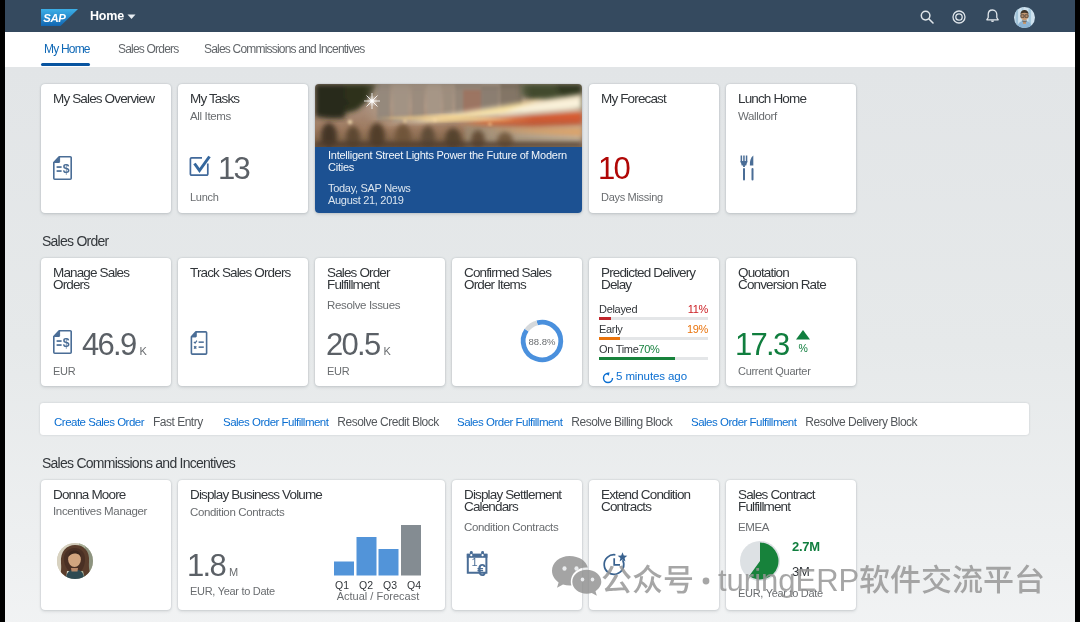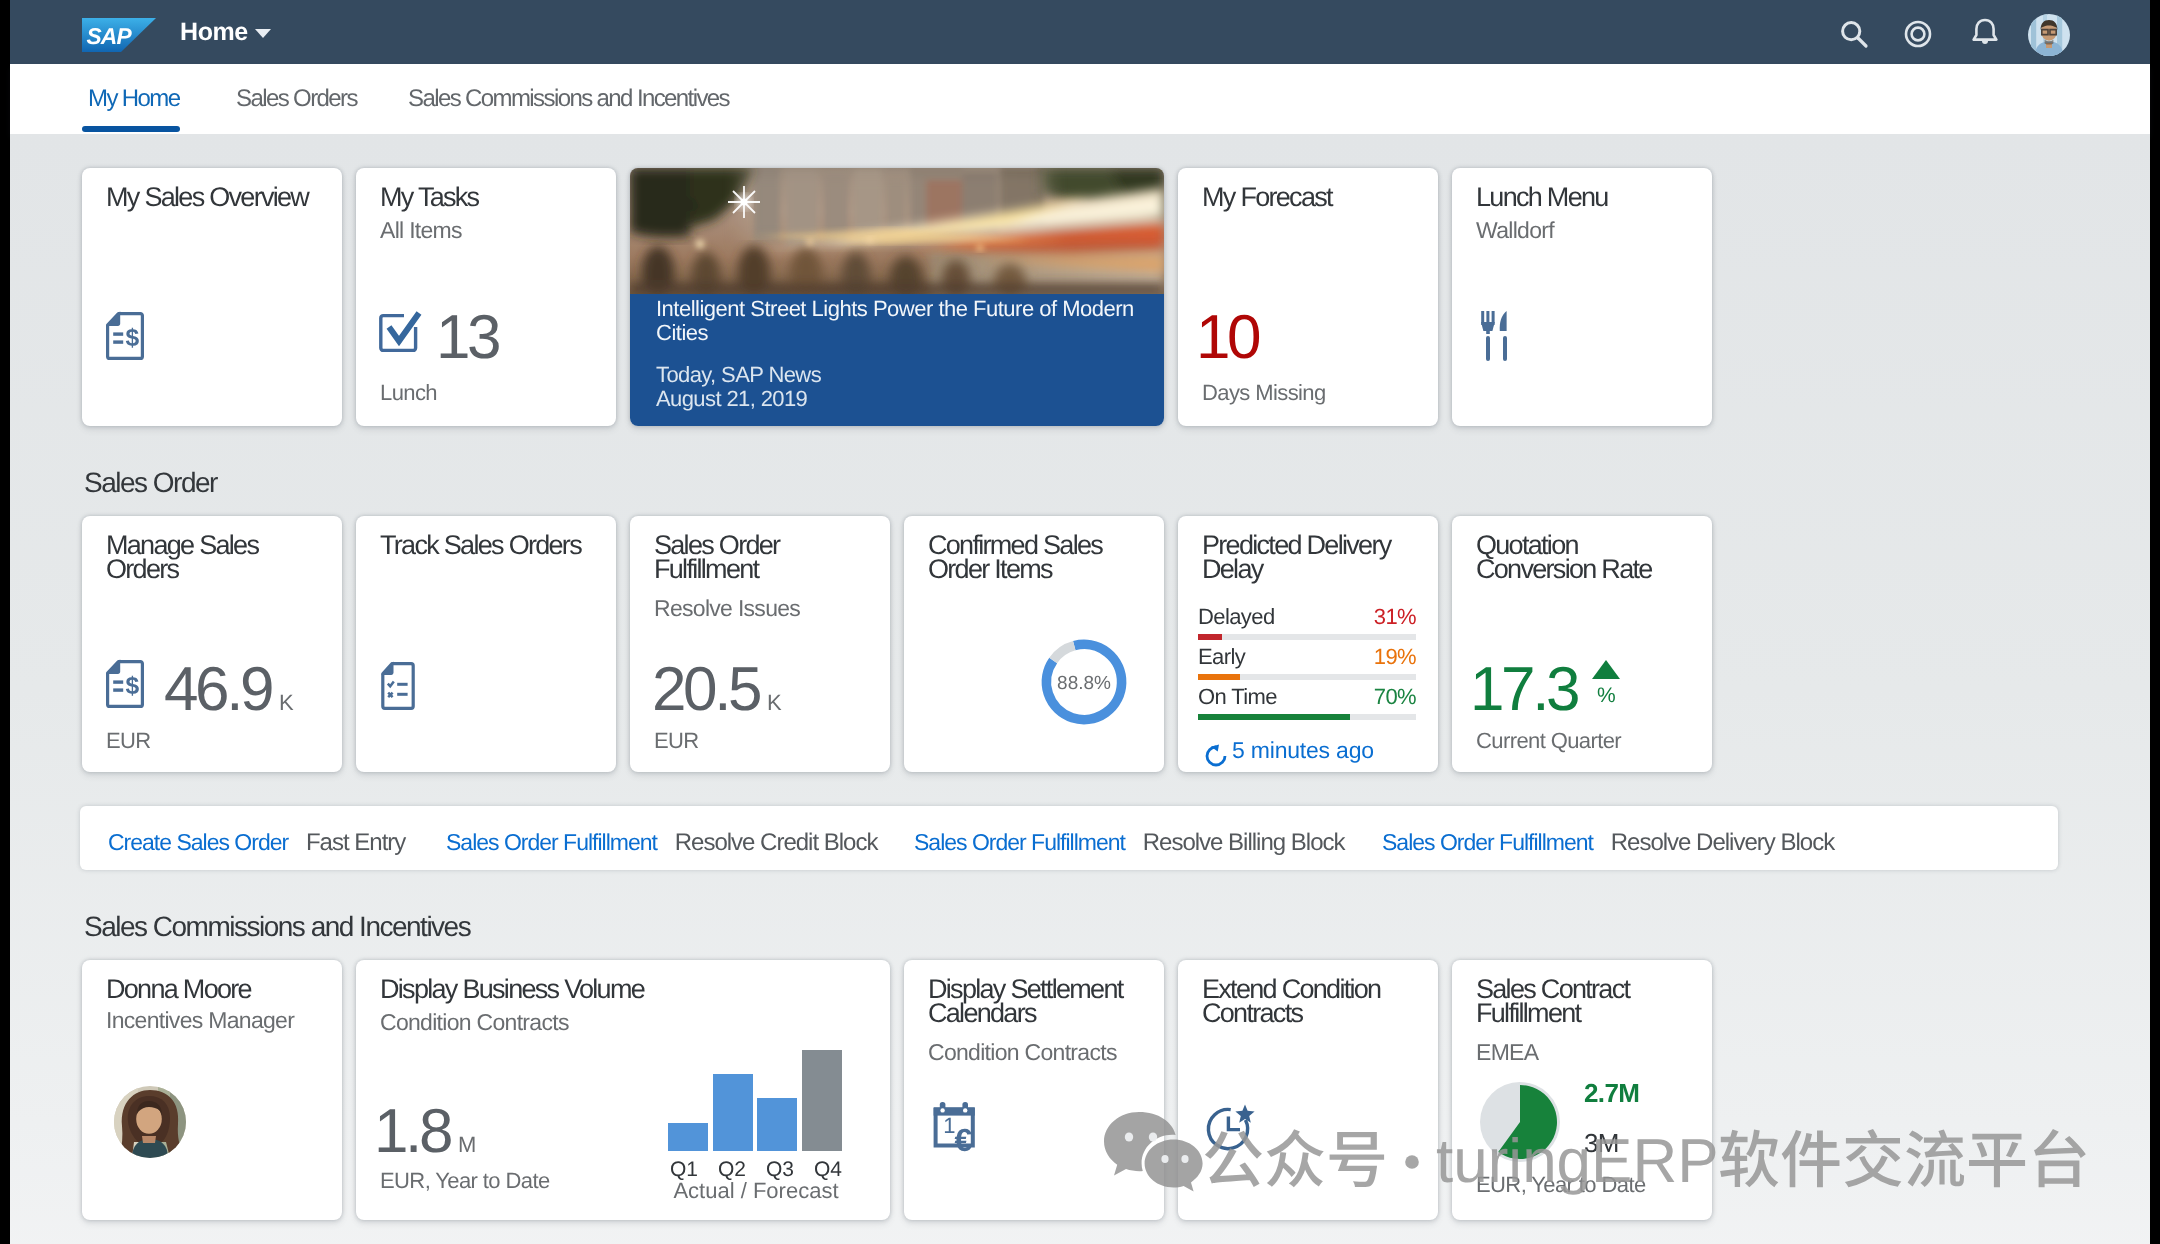--- a/index.html
+++ b/index.html
@@ -186,21 +186,21 @@
  <div style="position:absolute;left:13px;top:66px;width:262px;font-size:11px;line-height:11.5px;color:#f2f6fa;letter-spacing:-.25px">Intelligent Street Lights Power the Future of Modern<br>Cities</div>
  <div style="position:absolute;left:13px;top:97.5px;font-size:11px;color:#dbe5ef;letter-spacing:-.3px">Today, SAP News</div>
  <div style="position:absolute;left:13px;top:109.5px;font-size:11px;color:#dbe5ef;letter-spacing:-.3px">August 21, 2019</div>
 </div>
 <div class="tile" style="left:584px;top:17px;width:130px;height:129px">
  <div class="tt">My Forecast</div>
  <div class="num" style="left:9px;top:67px;color:#b00706">10</div>
  <div class="lbl" style="top:106.5px">Days Missing</div>
 </div>
 <div class="tile" style="left:721px;top:17px;width:130px;height:129px">
- <div class="tt">Lunch Menu</div>
+ <div class="tt">Lunch Home</div>
  <div class="ts" style="top:26px">Walldorf</div>
  <svg style="left:14px;top:71px" width="14" height="26" viewBox="0 0 14 26">
  <g fill="#4a6d96">
   <rect x="0.6" y="0.5" width="1.5" height="7"></rect>
               <rect x="3.2" y="0.5" width="1.5" height="7"></rect>
               <rect x="5.8" y="0.5" width="1.5" height="7"></rect>
   <path d="M0.5 6 H7.4 L6.2 10.5 H1.7 Z"></path>
   <rect x="3.1" y="9" width="1.8" height="3"></rect>
   <rect x="3" y="13" width="2" height="12.5" rx="1"></rect>
   <path d="M13.3 0.5 C10.6 2.5 9.6 6.5 9.9 10.5 H13.3 Z"></path>
@@ -245,33 +245,33 @@
  <path d="M 17.13 3.84 A 18.8 18.8 0 1 1 6.60 11.22" fill="none" stroke="#4a90dd" stroke-width="4.8"></path>
  <path d="M 6.60 11.22 A 18.8 18.8 0 0 1 17.13 3.84" fill="none" stroke="#d5d9dc" stroke-width="4.8"></path>
  <text x="22" y="25.5" font-size="9.5" fill="#6a6d70" text-anchor="middle" font-family="Liberation Sans">88.8%</text>
 </svg>
 </div>
 <div class="tile" style="left:584px;top:191px;width:130px;height:128px">
  <div class="tt">Predicted Delivery<br>Delay</div>
  <div style="position:absolute;left:10px;top:45px;width:109px;font-size:11px;letter-spacing:-.3px">
   <div style="display:flex;justify-content:space-between;color:#32363a;line-height:12px">
               <span>Delayed</span>
-              <span style="color:#cc2025">31%</span>
+              <span style="color:#cc2025">11%</span>
             </div>
   <div style="height:3px;background:#e4e6e8;margin-top:1.5px">
               <div style="width:11%;height:3px;background:#c1262c"></div>
             </div>
   <div style="display:flex;justify-content:space-between;color:#32363a;line-height:12px;margin-top:3.5px">
               <span>Early</span>
               <span style="color:#e9730c">19%</span>
             </div>
   <div style="height:3px;background:#e4e6e8;margin-top:1.5px">
               <div style="width:19%;height:3px;background:#e9730c"></div>
             </div>
-  <div style="display:flex;justify-content:space-between;color:#32363a;line-height:12px;margin-top:3.5px">
+  <div style="display:flex;color:#32363a;line-height:12px;margin-top:3.5px">
               <span>On Time</span>
               <span style="color:#1b8442">70%</span>
             </div>
   <div style="height:3px;background:#e4e6e8;margin-top:1.5px">
               <div style="width:70%;height:3px;background:#17823b"></div>
             </div>
  </div>
  <svg style="left:13px;top:114px" width="12" height="12" viewBox="0 0 12 12">
  <path d="M10.5 6 A 4.5 4.5 0 1 1 6 1.5" fill="none" stroke="#0a6ed1" stroke-width="1.4"></path>
  <path d="M3.5 1.8 L7.2 0 L7.2 3.6 Z" fill="#0a6ed1" transform="rotate(10 6 1.8)"></path>

